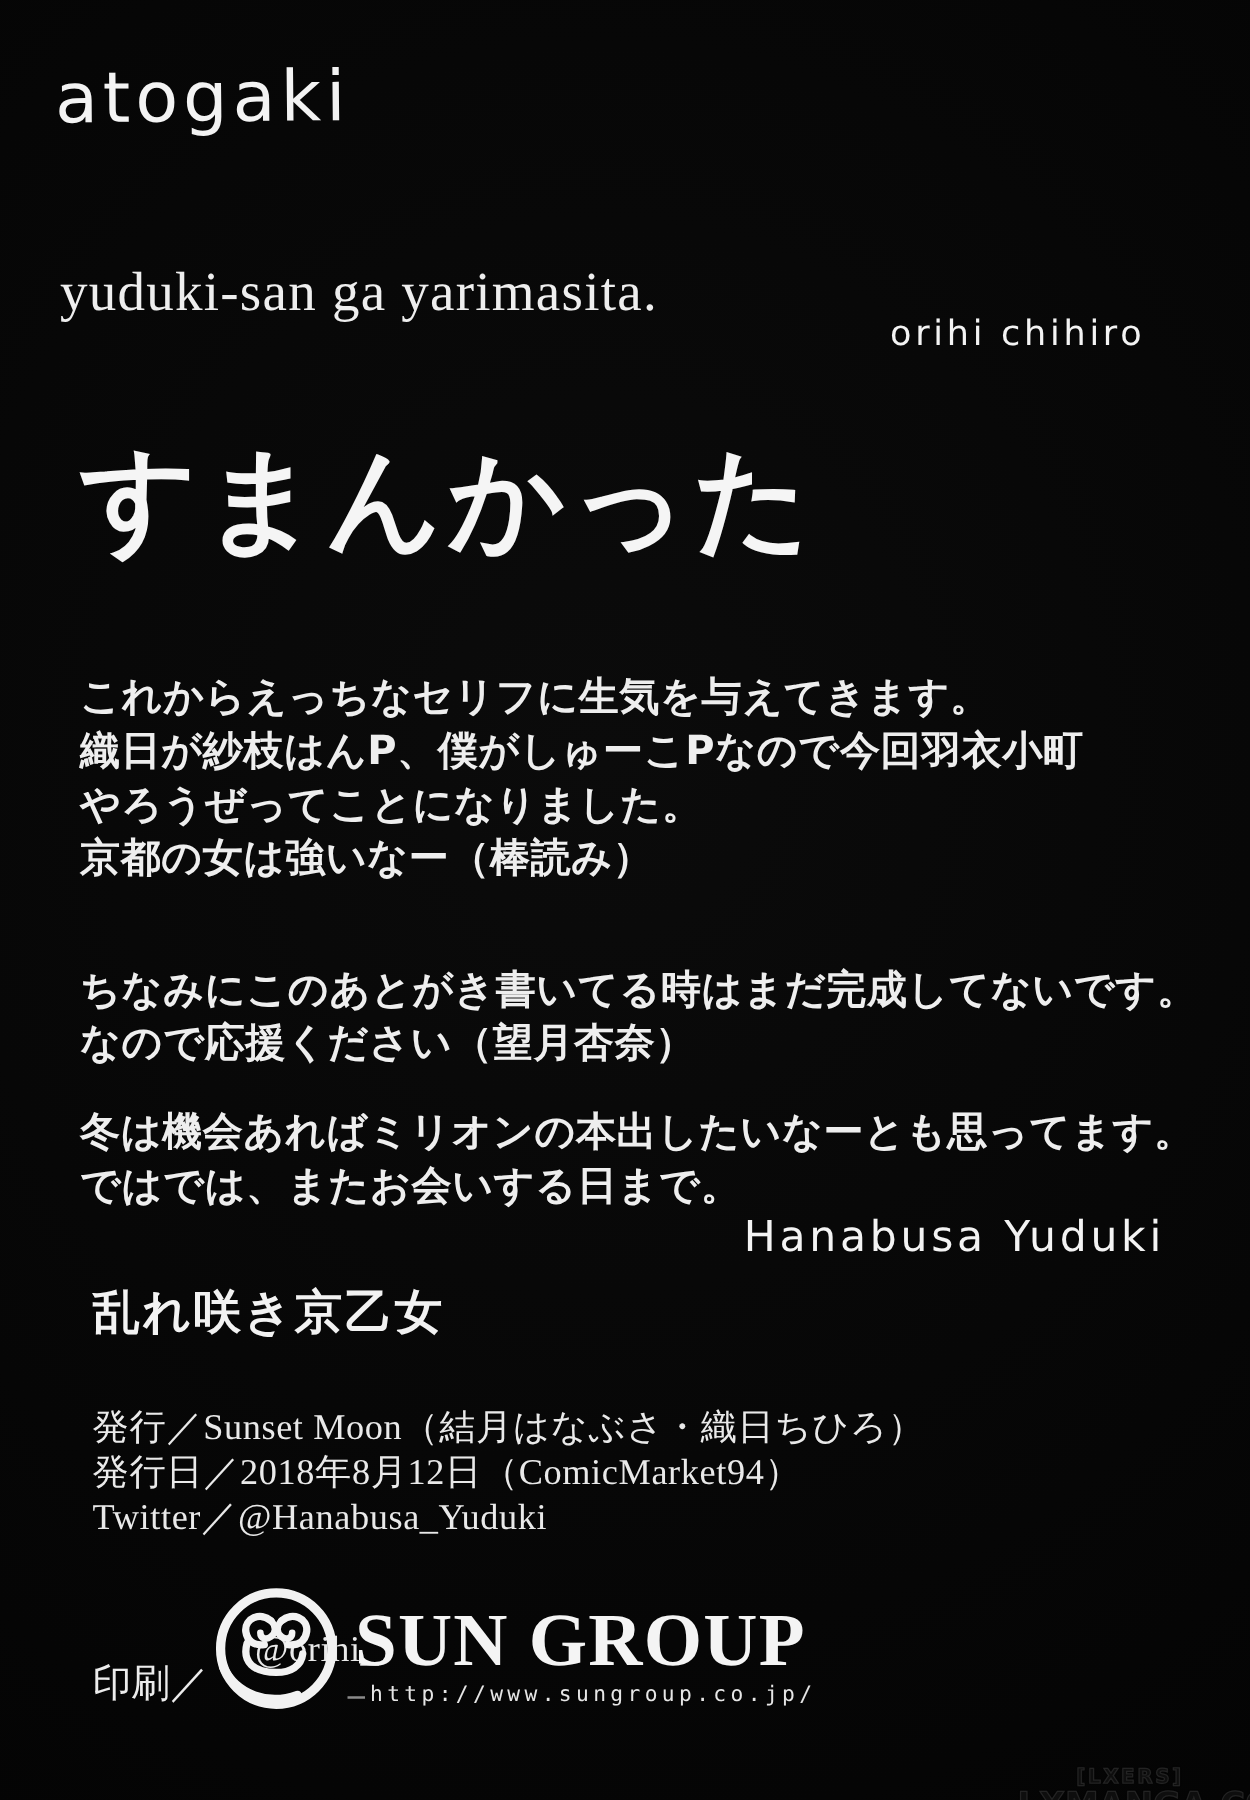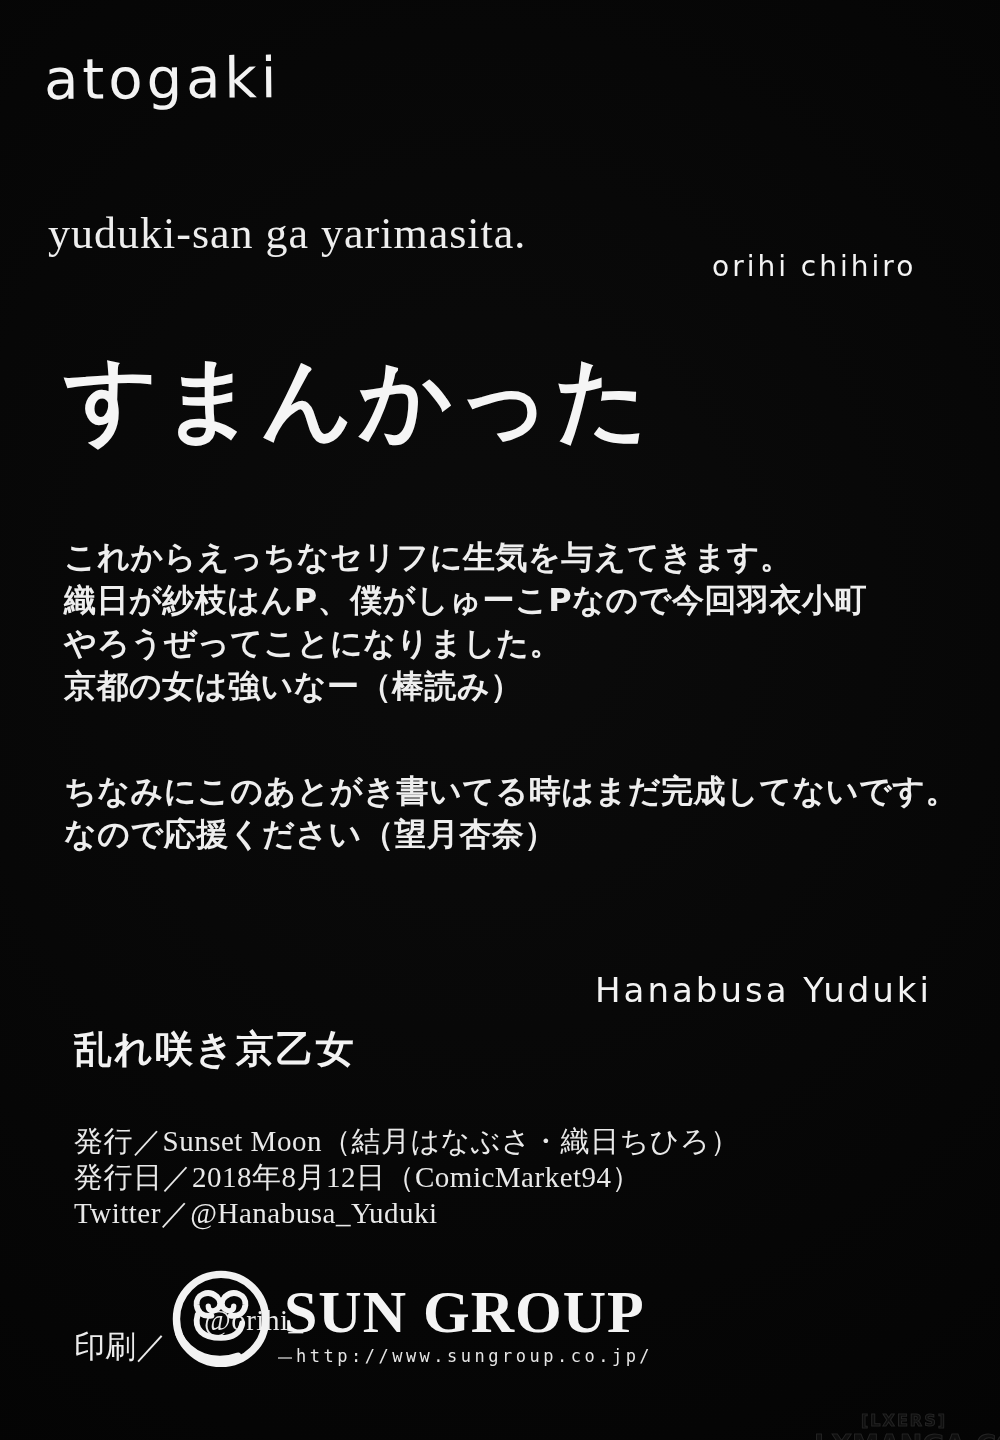--- a/index.html
+++ b/index.html
@@ -173,20 +173,24 @@
     <div>織日が紗枝はんP、僕がしゅーこPなので今回羽衣小町</div>
     <div>やろうぜってことになりました。</div>
     <div>京都の女は強いなー（棒読み）</div>
   </div>
 
   <div class="para para-2">
     <div>ちなみにこのあとがき書いてる時はまだ完成してないです。</div>
     <div>なので応援ください（望月杏奈）</div>
   </div>
 
+  <div class="para para-3">
+    <div>冬は機会あればミリオンの本出したいなーとも思ってます。</div>
+    <div>ではでは、またお会いする日まで。</div>
+  </div>
 
   <div class="t hand signature">Hanabusa Yuduki</div>
 
   <div class="t book-title">乱れ咲き京乙女</div>
 
   <div class="t colophon-line pub-line">発行／Sunset Moon（結月はなぶさ・織日ちひろ）</div>
   <div class="t colophon-line date-line">発行日／2018年8月12日（ComicMarket94）</div>
   <div class="t colophon-line tw-line">Twitter／@Hanabusa_Yuduki</div>
   <div class="t colophon-line tw-line2">@orihi_</div>
 

